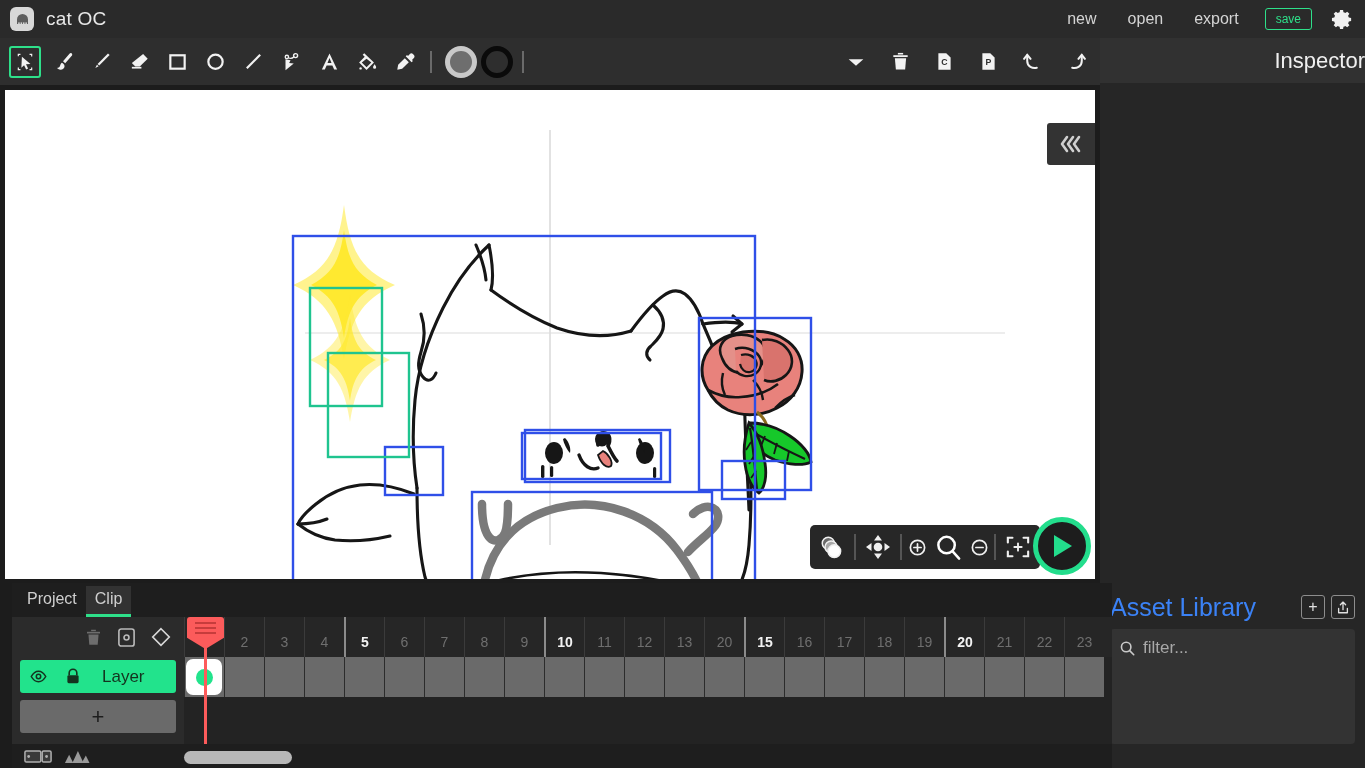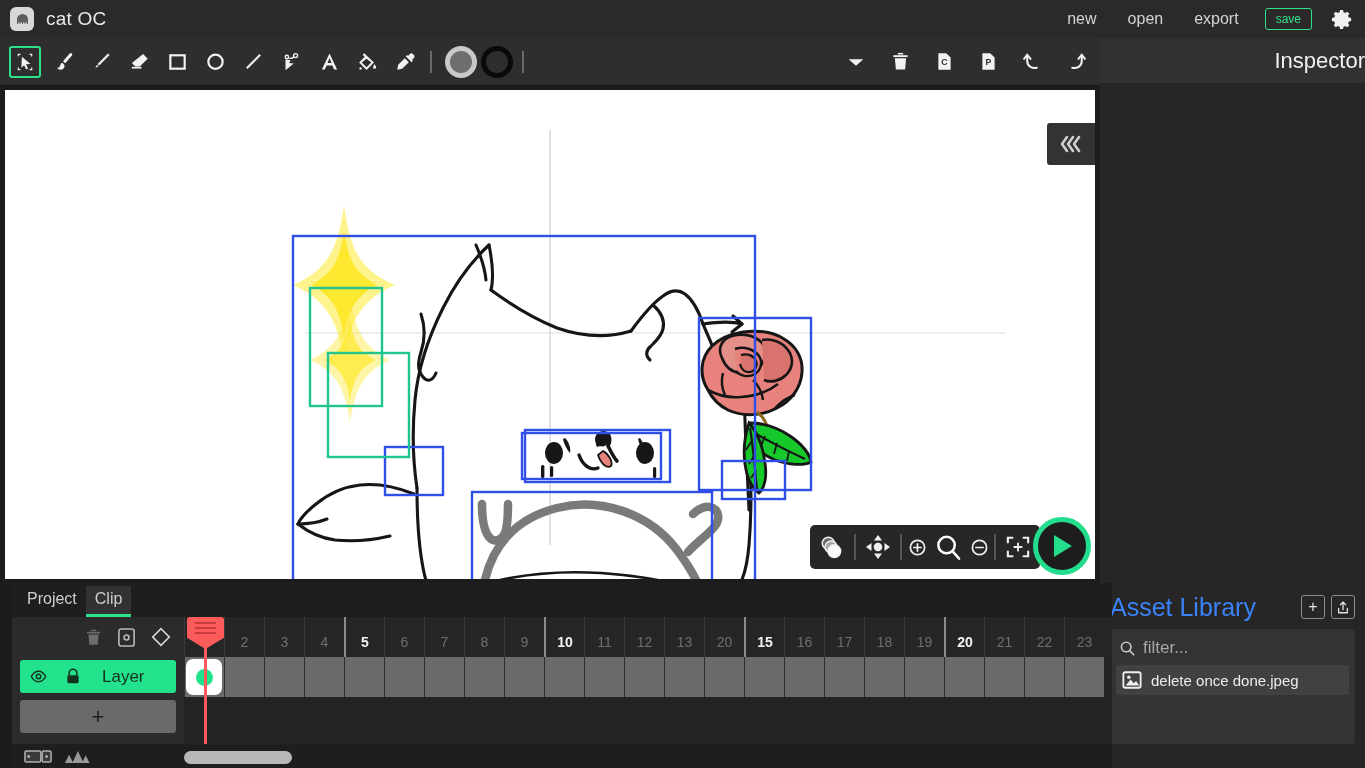--- a/index.html
+++ b/index.html
@@ -560,28 +560,20 @@
 
   <div id="asset-list-box">
     <div id="asset-filter-row">
       <svg width="17" height="17" viewBox="0 0 18 18" fill="none" stroke="#c9c9c9" stroke-width="1.7" stroke-linecap="round">
         <circle cx="7.6" cy="7.4" r="5"></circle>
         <path d="M11.3 11.2 L15.6 15.6"></path>
       </svg>
       <input id="asset-filter-input" type="text" placeholder="filter..." style="">
     </div>
 
-    <div class="asset-item">
-      <svg width="20" height="20" viewBox="0 0 22 22">
-        <rect x="1.5" y="2.5" width="19" height="17" rx="2.2" fill="none" stroke="#f0f0f0" stroke-width="2"></rect>
-        <circle cx="7.5" cy="8" r="1.9" fill="#f0f0f0"></circle>
-        <path d="M4 17 L9.5 10.5 L13 14.5 L15.5 12 L19 17 Z" fill="#f0f0f0"></path>
-      </svg>
-      <div class="asset-item-label">delete once done.jpeg</div>
-    </div>
   </div>
 </div>
 
 <div id="timeline">
   <div id="timeline-tabs">
     <div class="tl-tab">Project</div>
     <div class="tl-tab active">Clip</div>
   </div>
 
   <div id="timeline-main">

